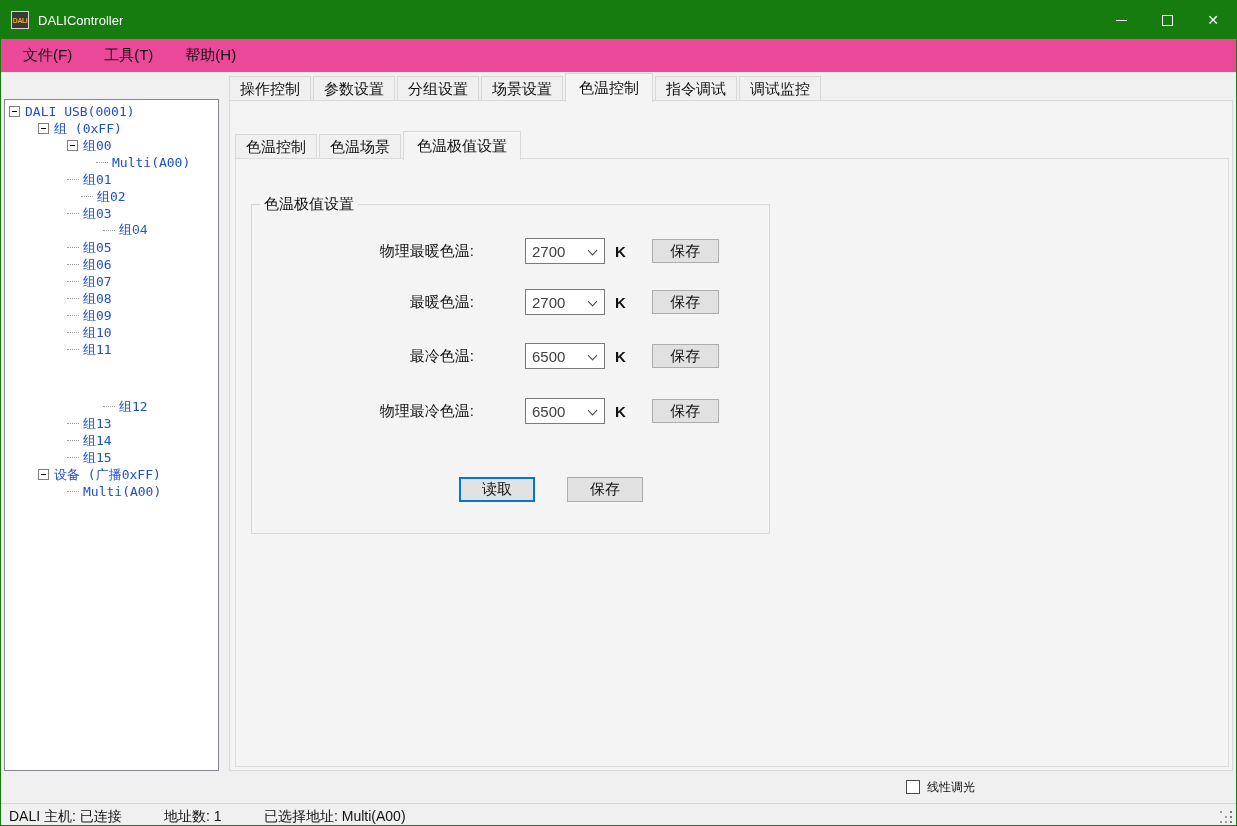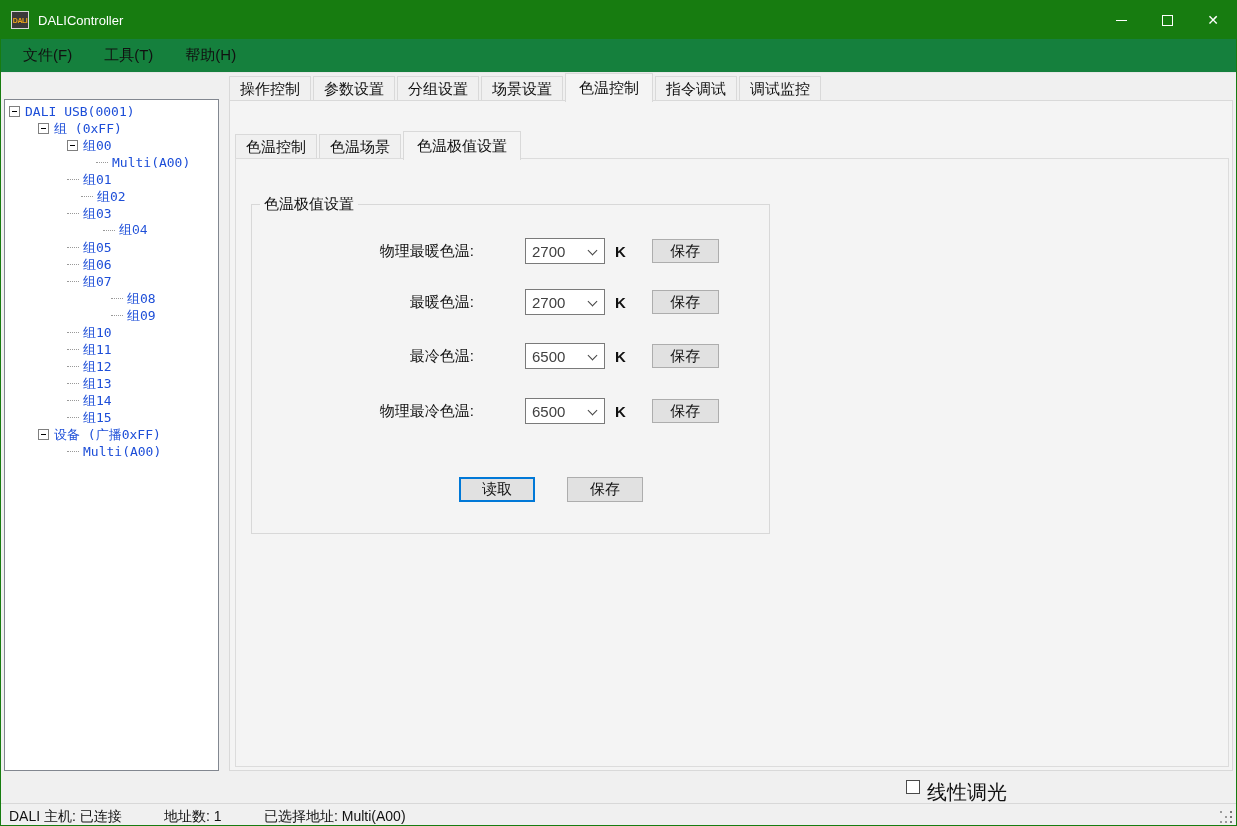--- a/index.html
+++ b/index.html
@@ -32,21 +32,21 @@
   .title-text { margin-left: 9px; font-size: 13px; }
   .win-buttons { position: absolute; right: 0; top: 0; height: 38px; display: flex; }
   .win-btn { width: 46px; height: 38px; display: flex; align-items: center; justify-content: center; cursor: default; }
   .glyph-min { width: 11px; height: 1px; background: #fff; }
   .glyph-max { width: 11px; height: 11px; border: 1px solid #fff; }
   .glyph-close { font-size: 14px; color: #fff; line-height: 1; }
 
   
   .menubar {
     position: absolute; left: 0; top: 38px; width: 100%; height: 34px;
-    background: #15803d; border-bottom: 1px solid #e7e7e7;
+    background: #ec4899; border-bottom: 1px solid #e7e7e7;
     display: flex; align-items: center; padding-left: 6px;
   }
   .menu-item { padding: 0 16px; font-size: 15px; color: #111; height: 100%; display: flex; align-items: center; }
 
   
   .tree-panel {
     position: absolute; left: 3px; top: 98px; width: 215px; height: 672px;
     background: #fff; border: 1px solid #828790;
     overflow: hidden; padding-top: 3px;
     font-family: "DejaVu Sans Mono", monospace; font-size: 13px; color: #1d4ed8;
@@ -129,21 +129,21 @@
   .action-btn { position: absolute; top: 272px; width: 76px; height: 25px; }
   .action-read { left: 207px; border: 2px solid #0078d7; }
   .action-save { left: 315px; }
 
   
   .footer { position: absolute; left: 0; top: 770px; width: 100%; height: 32px; background: #f0f0f0; }
   .checkbox-box {
     position: absolute; left: 905px; top: 9px; width: 14px; height: 14px;
     background: #fff; border: 1px solid #4a4a4a;
   }
-  .checkbox-label { position: absolute; left: 926px; top: 8px; font-size: 20px; color: #111; }
+  .checkbox-label { position: absolute; left: 926px; top: 8px; font-size: 12px; color: #111; }
 
   
   .statusbar {
     position: absolute; left: 0; top: 802px; width: 100%; height: 23px;
     background: #f0f0f0; border-top: 1px solid #d8d8d8; font-size: 14px; color: #111;
   }
   .status-item { position: absolute; top: 4px; white-space: nowrap; }
   .status-host { left: 8px; }
   .status-count { left: 163px; }
   .status-selected { left: 263px; }
@@ -236,41 +236,41 @@
       <div class="tree-row leaf" style="padding-left: 62px;">
 
         <span class="leafdash"></span>
         <span class="tree-label">组06</span>
       </div>
       <div class="tree-row leaf" style="padding-left: 62px;">
 
         <span class="leafdash"></span>
         <span class="tree-label">组07</span>
       </div>
-      <div class="tree-row leaf" style="padding-left: 62px; margin-left: 44px;">
+      <div class="tree-row leaf" style="padding-left: 62px;">
 
         <span class="leafdash"></span>
         <span class="tree-label">组08</span>
       </div>
-      <div class="tree-row leaf" style="padding-left: 62px; margin-left: 44px;">
+      <div class="tree-row leaf" style="padding-left: 62px;">
 
         <span class="leafdash"></span>
         <span class="tree-label">组09</span>
       </div>
       <div class="tree-row leaf" style="padding-left: 62px;">
 
         <span class="leafdash"></span>
         <span class="tree-label">组10</span>
       </div>
       <div class="tree-row leaf" style="padding-left: 62px;">
 
         <span class="leafdash"></span>
         <span class="tree-label">组11</span>
       </div>
-      <div class="tree-row leaf" style="padding-left: 62px;">
+      <div class="tree-row leaf" style="padding-left: 98px; margin-top: 40px;">
 
         <span class="leafdash"></span>
         <span class="tree-label">组12</span>
       </div>
       <div class="tree-row leaf" style="padding-left: 62px;">
 
         <span class="leafdash"></span>
         <span class="tree-label">组13</span>
       </div>
       <div class="tree-row leaf" style="padding-left: 62px;">

